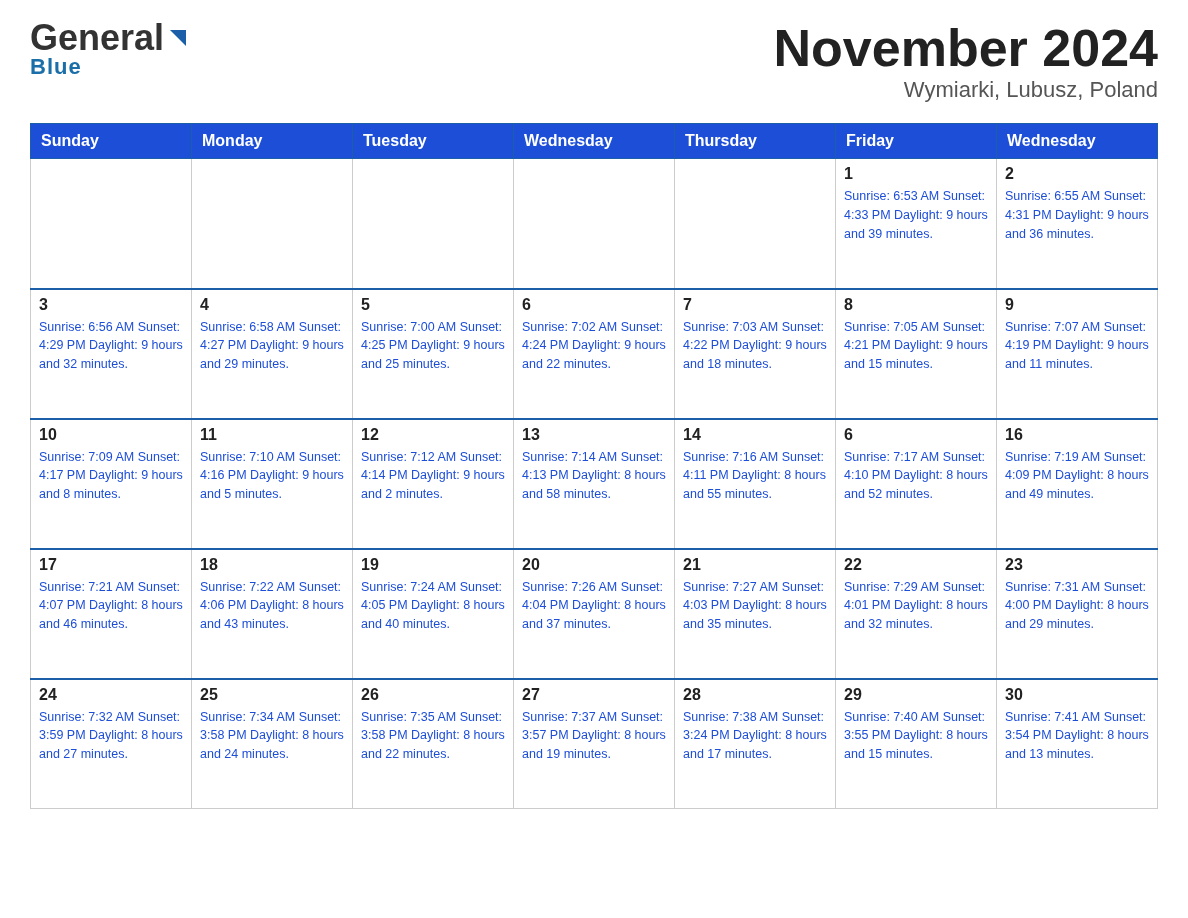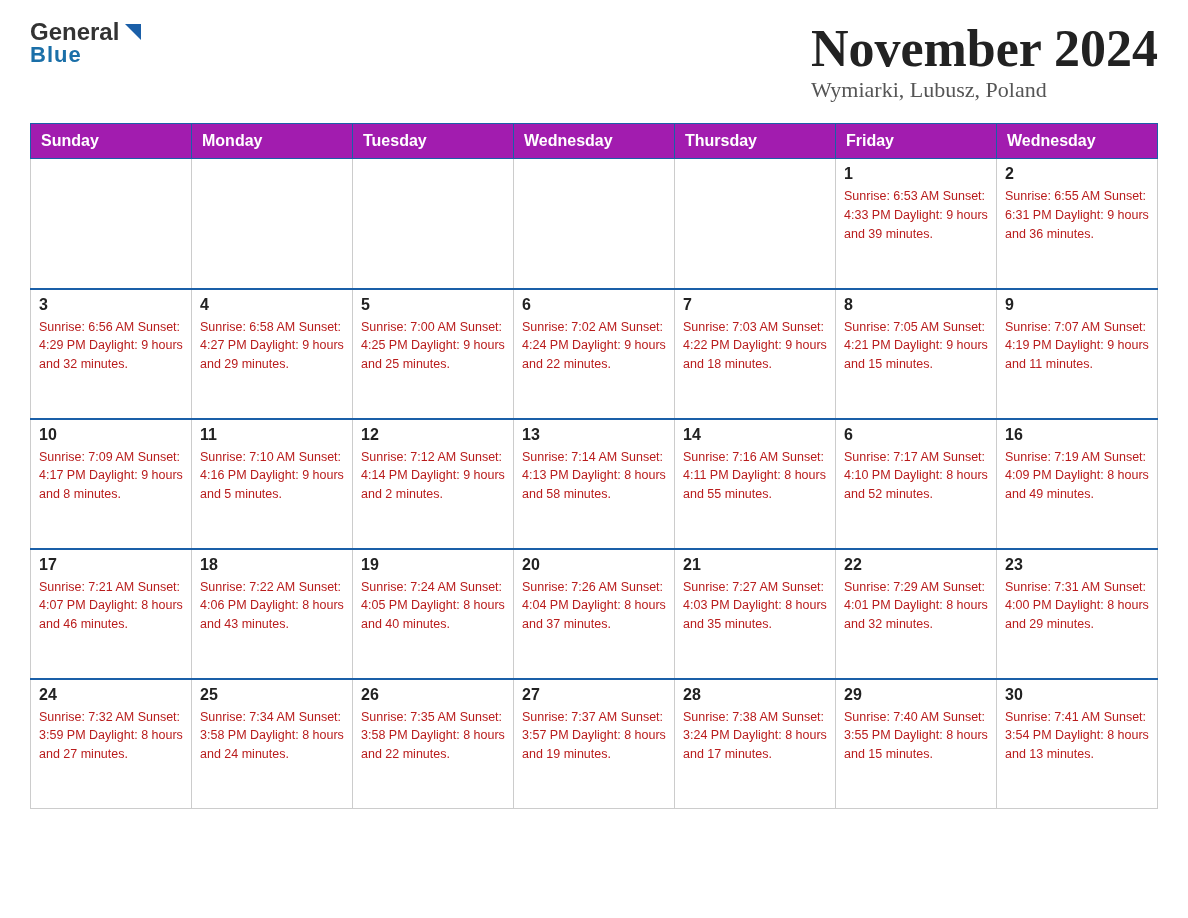--- a/index.html
+++ b/index.html
@@ -16,52 +16,52 @@
       justify-content: space-between;
       align-items: flex-start;
       margin-bottom: 20px;
     }
     .logo {
       display: flex;
       flex-direction: column;
       align-items: flex-start;
     }
     .logo-text {
-      font-size: 24px;
+      font-size: 36px;
       font-weight: bold;
       color: #333;
       line-height: 1;
     }
     .logo-blue-line {
       color: #1a6fa8;
       font-size: 22px;
       font-weight: bold;
       margin-top: -2px;
       letter-spacing: 1px;
     }
     .title-block {
-      font-family: Liberation Serif, serif;
+      text-align: right;
     }
     .calendar-title {
       font-size: 52px;
       font-weight: bold;
       color: #222;
       line-height: 1.1;
     }
     .calendar-subtitle {
       font-size: 22px;
       color: #555;
       margin-top: 0;
     }
     .calendar {
       width: 100%;
       border-collapse: collapse;
     }
     .calendar th {
-      background-color: #a21caf;
+      background-color: #1d4ed8;
       color: #fff;
       font-size: 16px;
       font-weight: bold;
       padding: 8px 10px;
       text-align: left;
       border: 1px solid #1a5fa8;
     }
     .calendar td {
       vertical-align: top;
       border: 1px solid #ccc;
@@ -71,21 +71,21 @@
       height: 130px;
     }
     .day-number {
       font-size: 16px;
       font-weight: bold;
       color: #222;
       margin-bottom: 4px;
     }
     .day-info {
       font-size: 12.5px;
-      color: #b91c1c;
+      color: #1d4ed8;
       line-height: 1.5;
     }
     .empty-cell {
       background: #fff;
     }
     .row-divider {
       border-top: 2px solid #1a5fa8;
     }
   </style>
 </head>
@@ -129,21 +129,21 @@
         <td>
           <div class="day-number">1</div>
           <div class="day-info">Sunrise: 6:53 AM
 Sunset: 4:33 PM
 Daylight: 9 hours
 and 39 minutes.</div>
         </td>
         <td>
           <div class="day-number">2</div>
           <div class="day-info">Sunrise: 6:55 AM
-Sunset: 6:31 PM
+Sunset: 4:31 PM
 Daylight: 9 hours
 and 36 minutes.</div>
         </td>
       </tr>
       <tr class="row-divider">
         <td>
           <div class="day-number">3</div>
           <div class="day-info">Sunrise: 6:56 AM
 Sunset: 4:29 PM
 Daylight: 9 hours

